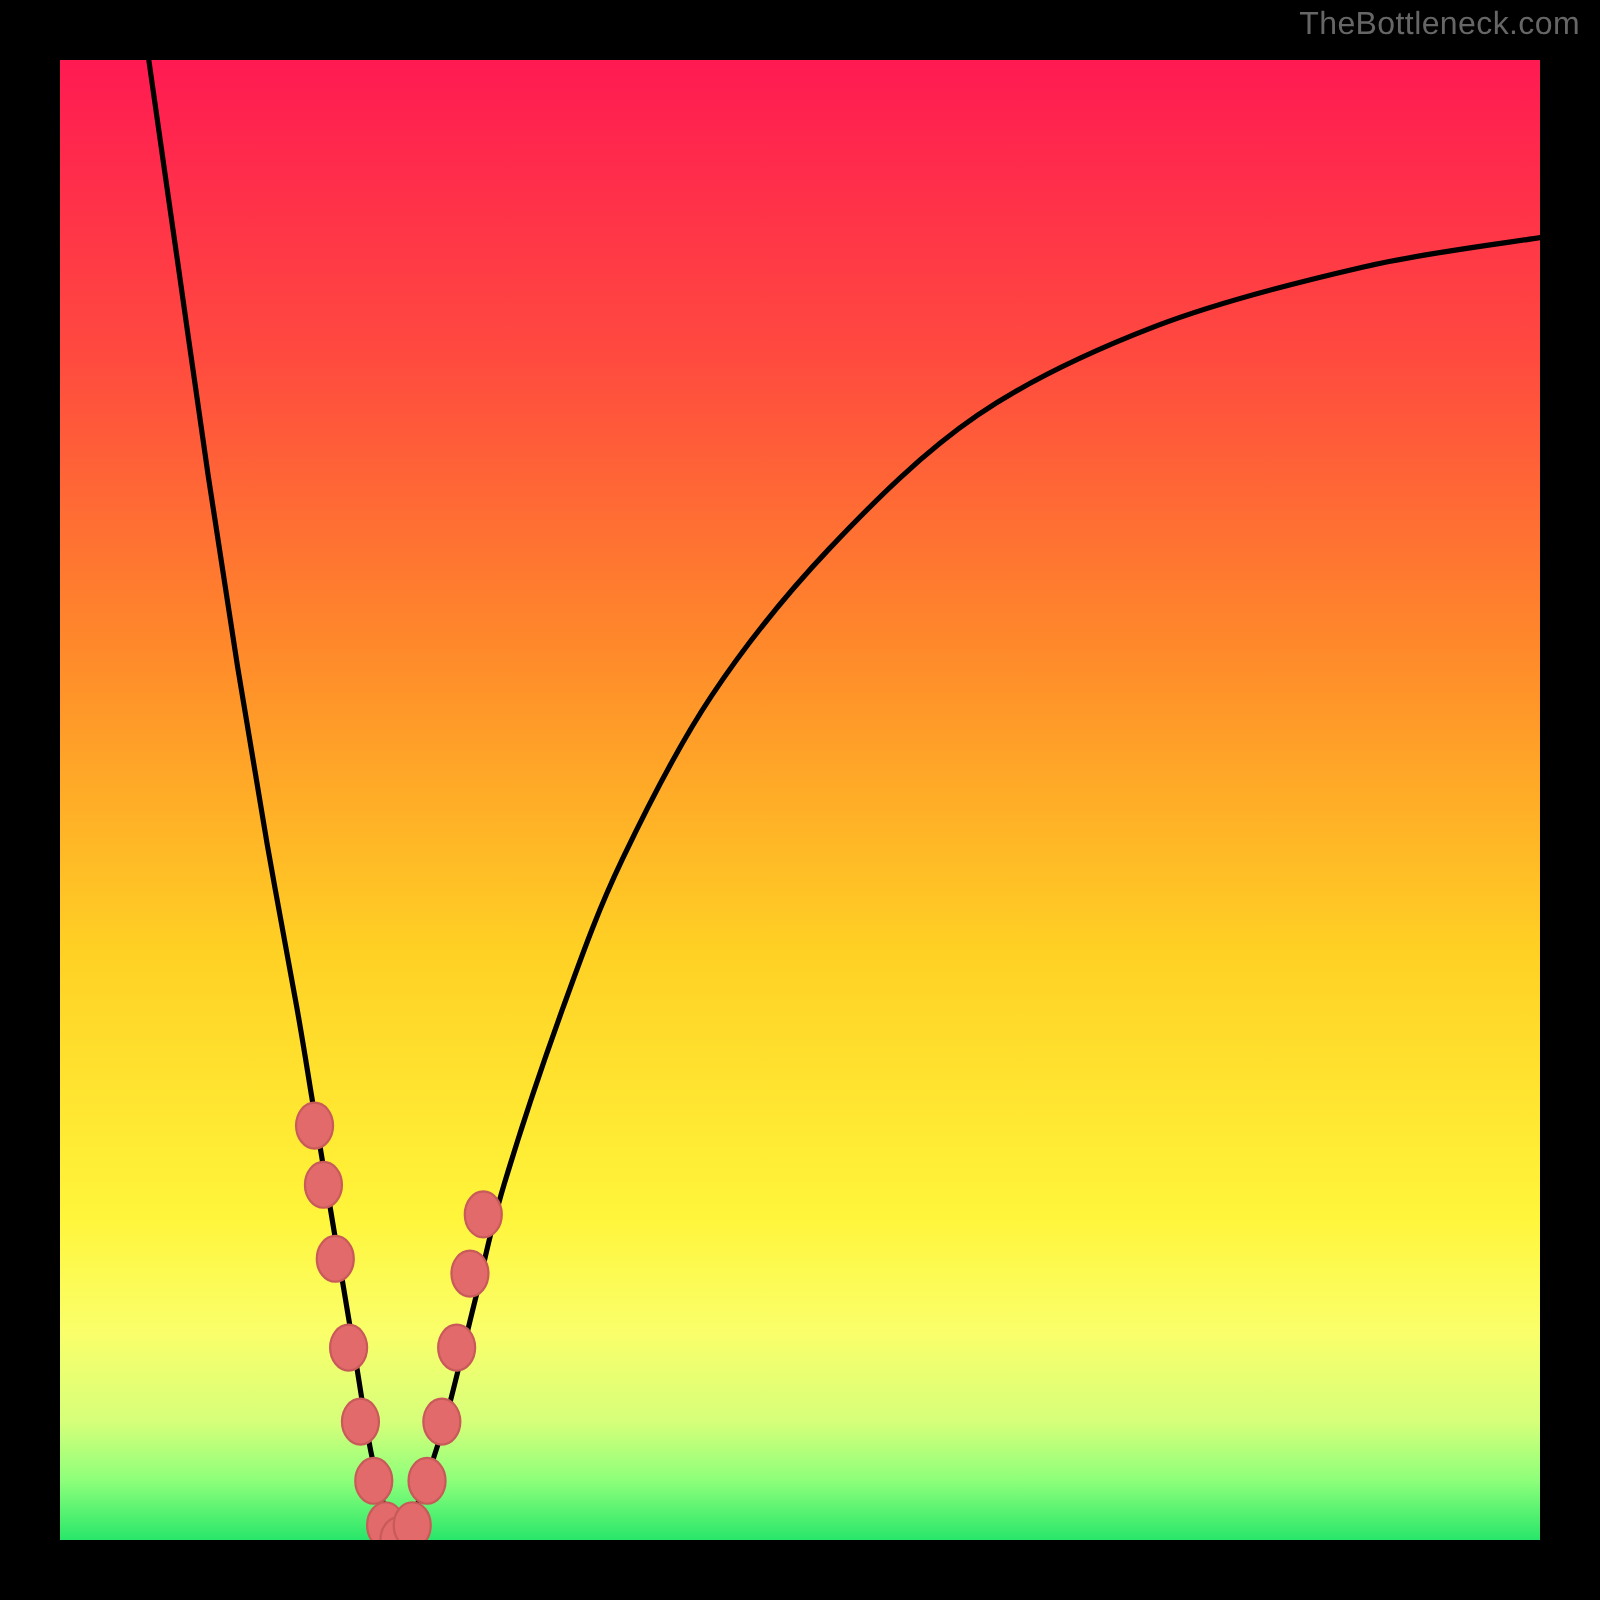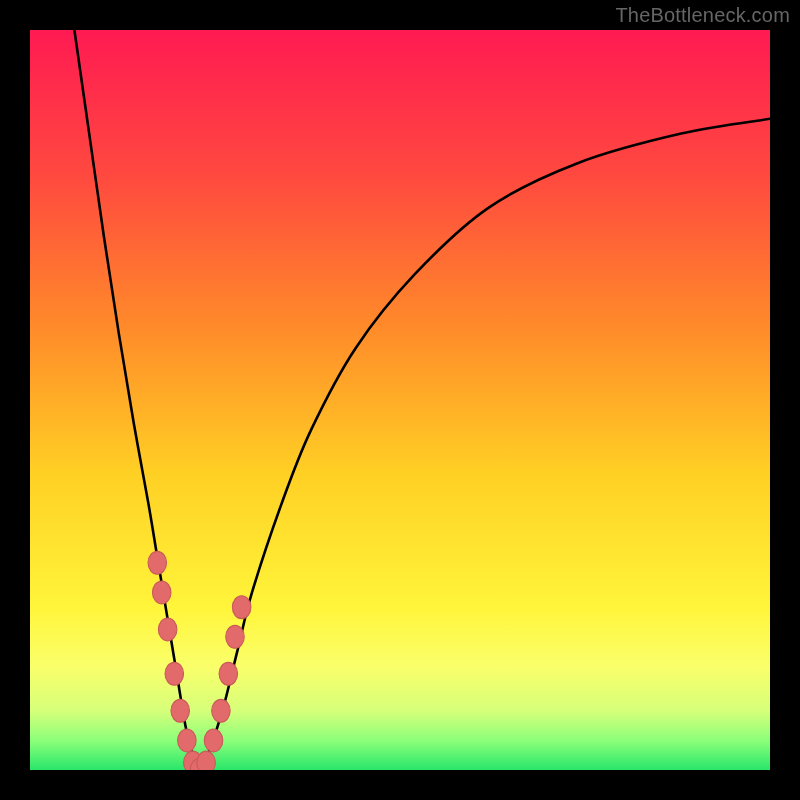--- a/index.html
+++ b/index.html
@@ -26,21 +26,21 @@
   }
   .gradient {
     position: absolute;
     inset: 0;
   }
   .watermark {
     position: absolute;
     top: 4px;
     right: 10px;
     color: #666;
-    font-size: 20px;
+    font-size: 16px;
     font-weight: 500;
     letter-spacing: 0.2px;
     user-select: none;
   }
   svg.curve {
     position: absolute;
     inset: 0;
   }
 </style>
 </head>

